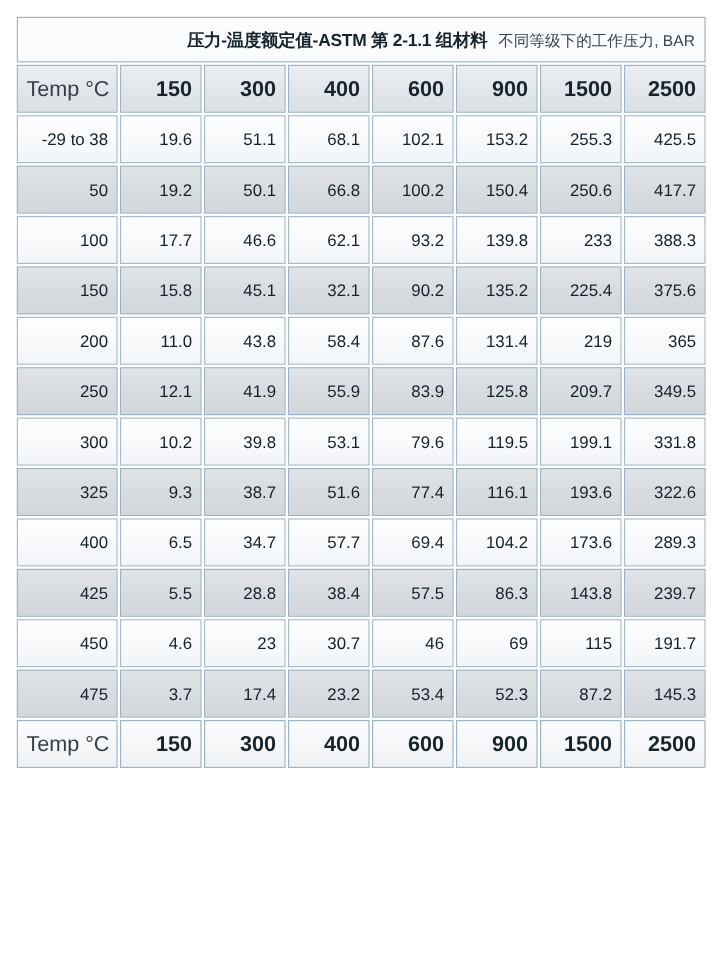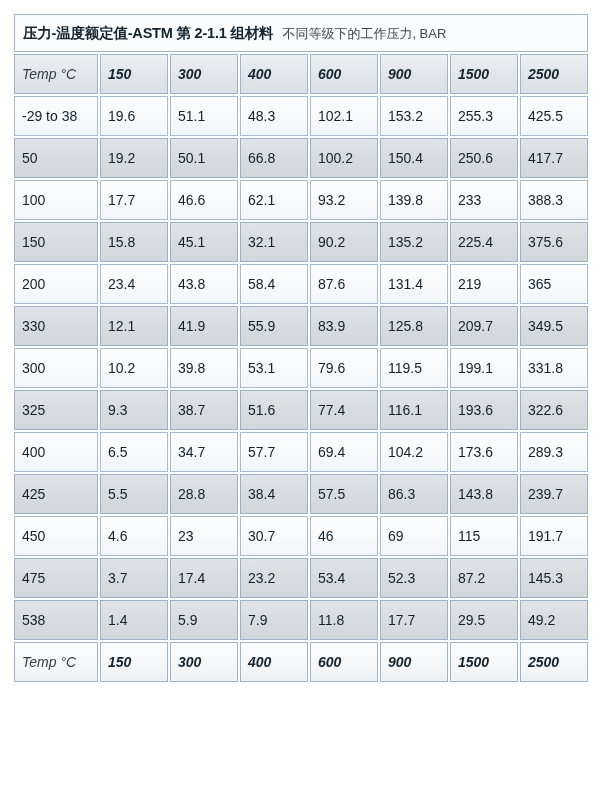--- a/index.html
+++ b/index.html
@@ -15,20 +15,21 @@
     height: 808px;
     background: #ffffff;
     overflow: hidden;
   }
   #table-wrap {
     position: absolute;
     left: 12px;
     top: 12px;
     width: 572px;
     height: 770px;
+    text-align: right;
   }
   table.ratings {
     border-collapse: separate;
     border-spacing: 2px;
     width: 572px;
     table-layout: fixed;
     background: #ffffff;
   }
   
   td.title-cell {
@@ -51,27 +52,26 @@
     font-weight: normal;
     color: #3a4650;
     margin-left: 9px;
   }
   
   td.hdr {
     height: 40px;
     border: 1px solid #9fb4c7;
     padding: 0 7px;
     vertical-align: middle;
-    font-size: 14px;
+    font-size: 18px;
     font-weight: bold;
     color: #16242e;
     background: linear-gradient(180deg, #eceff2 0%, #e2e6ea 52%, #dbe0e6 100%);
     white-space: nowrap;
     overflow: hidden;
-    font-style: italic;
   }
   td.hdr.first-col {
     font-weight: normal;
     color: #333e47;
   }
   td.hdr-bottom {
     background: linear-gradient(180deg, #fbfcfd 0%, #f4f6f8 60%, #eef1f4 100%);
   }
   
   td.cell {
@@ -123,21 +123,21 @@
             <td class="hdr">400</td>
             <td class="hdr">600</td>
             <td class="hdr">900</td>
             <td class="hdr">1500</td>
             <td class="hdr">2500</td>
           </tr>
           <tr class="odd">
             <td class="cell">-29 to 38</td>
             <td class="cell">19.6</td>
             <td class="cell">51.1</td>
-            <td class="cell">48.3</td>
+            <td class="cell">68.1</td>
             <td class="cell">102.1</td>
             <td class="cell">153.2</td>
             <td class="cell">255.3</td>
             <td class="cell">425.5</td>
           </tr>
           <tr class="even">
             <td class="cell">50</td>
             <td class="cell">19.2</td>
             <td class="cell">50.1</td>
             <td class="cell">66.8</td>
@@ -161,30 +161,30 @@
             <td class="cell">15.8</td>
             <td class="cell">45.1</td>
             <td class="cell">32.1</td>
             <td class="cell">90.2</td>
             <td class="cell">135.2</td>
             <td class="cell">225.4</td>
             <td class="cell">375.6</td>
           </tr>
           <tr class="odd">
             <td class="cell">200</td>
-            <td class="cell">23.4</td>
+            <td class="cell">11.0</td>
             <td class="cell">43.8</td>
             <td class="cell">58.4</td>
             <td class="cell">87.6</td>
             <td class="cell">131.4</td>
             <td class="cell">219</td>
             <td class="cell">365</td>
           </tr>
           <tr class="even">
-            <td class="cell">330</td>
+            <td class="cell">250</td>
             <td class="cell">12.1</td>
             <td class="cell">41.9</td>
             <td class="cell">55.9</td>
             <td class="cell">83.9</td>
             <td class="cell">125.8</td>
             <td class="cell">209.7</td>
             <td class="cell">349.5</td>
           </tr>
           <tr class="odd">
             <td class="cell">300</td>
@@ -238,30 +238,20 @@
           </tr>
           <tr class="even">
             <td class="cell">475</td>
             <td class="cell">3.7</td>
             <td class="cell">17.4</td>
             <td class="cell">23.2</td>
             <td class="cell">53.4</td>
             <td class="cell">52.3</td>
             <td class="cell">87.2</td>
             <td class="cell">145.3</td>
-          </tr>
-          <tr class="even">
-            <td class="cell">538</td>
-            <td class="cell">1.4</td>
-            <td class="cell">5.9</td>
-            <td class="cell">7.9</td>
-            <td class="cell">11.8</td>
-            <td class="cell">17.7</td>
-            <td class="cell">29.5</td>
-            <td class="cell">49.2</td>
           </tr>
           <tr>
             <td class="hdr hdr-bottom first-col">Temp °C</td>
             <td class="hdr hdr-bottom">150</td>
             <td class="hdr hdr-bottom">300</td>
             <td class="hdr hdr-bottom">400</td>
             <td class="hdr hdr-bottom">600</td>
             <td class="hdr hdr-bottom">900</td>
             <td class="hdr hdr-bottom">1500</td>
             <td class="hdr hdr-bottom">2500</td>

